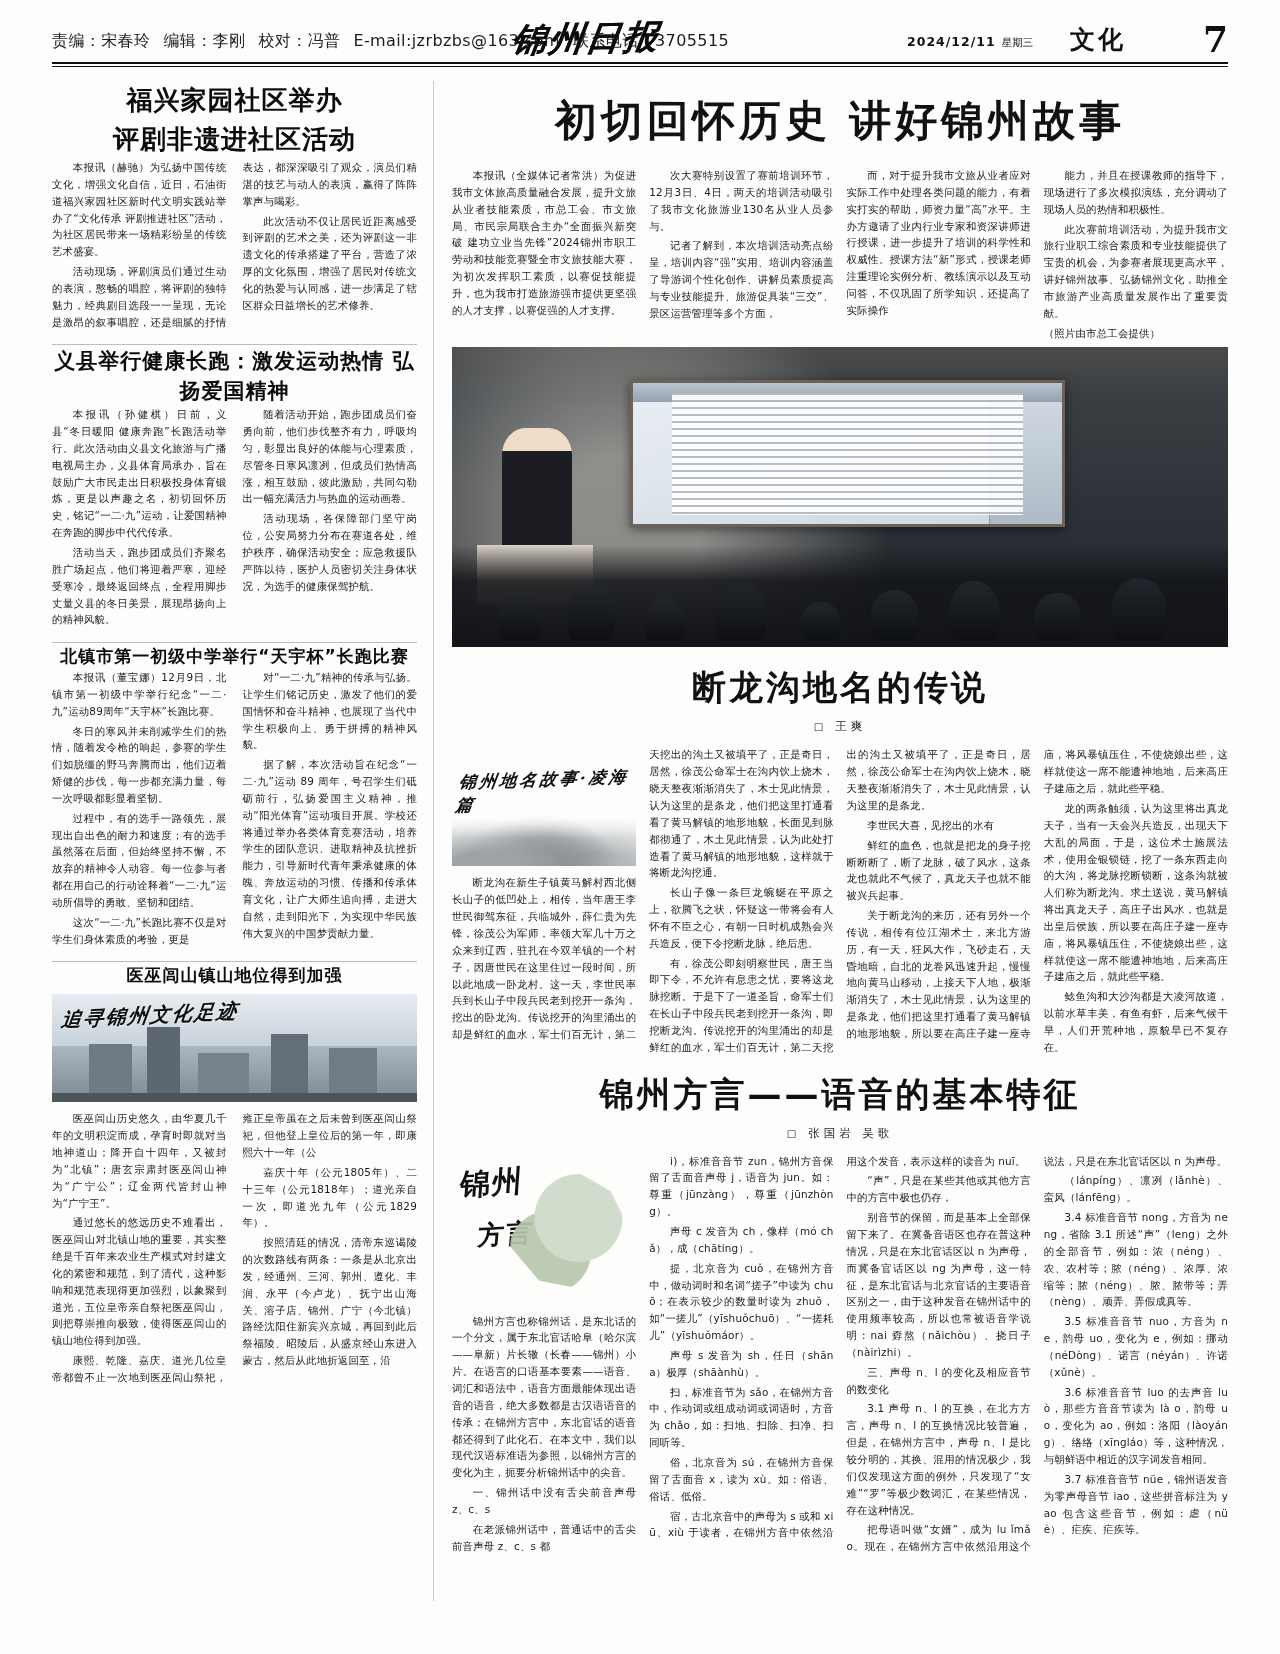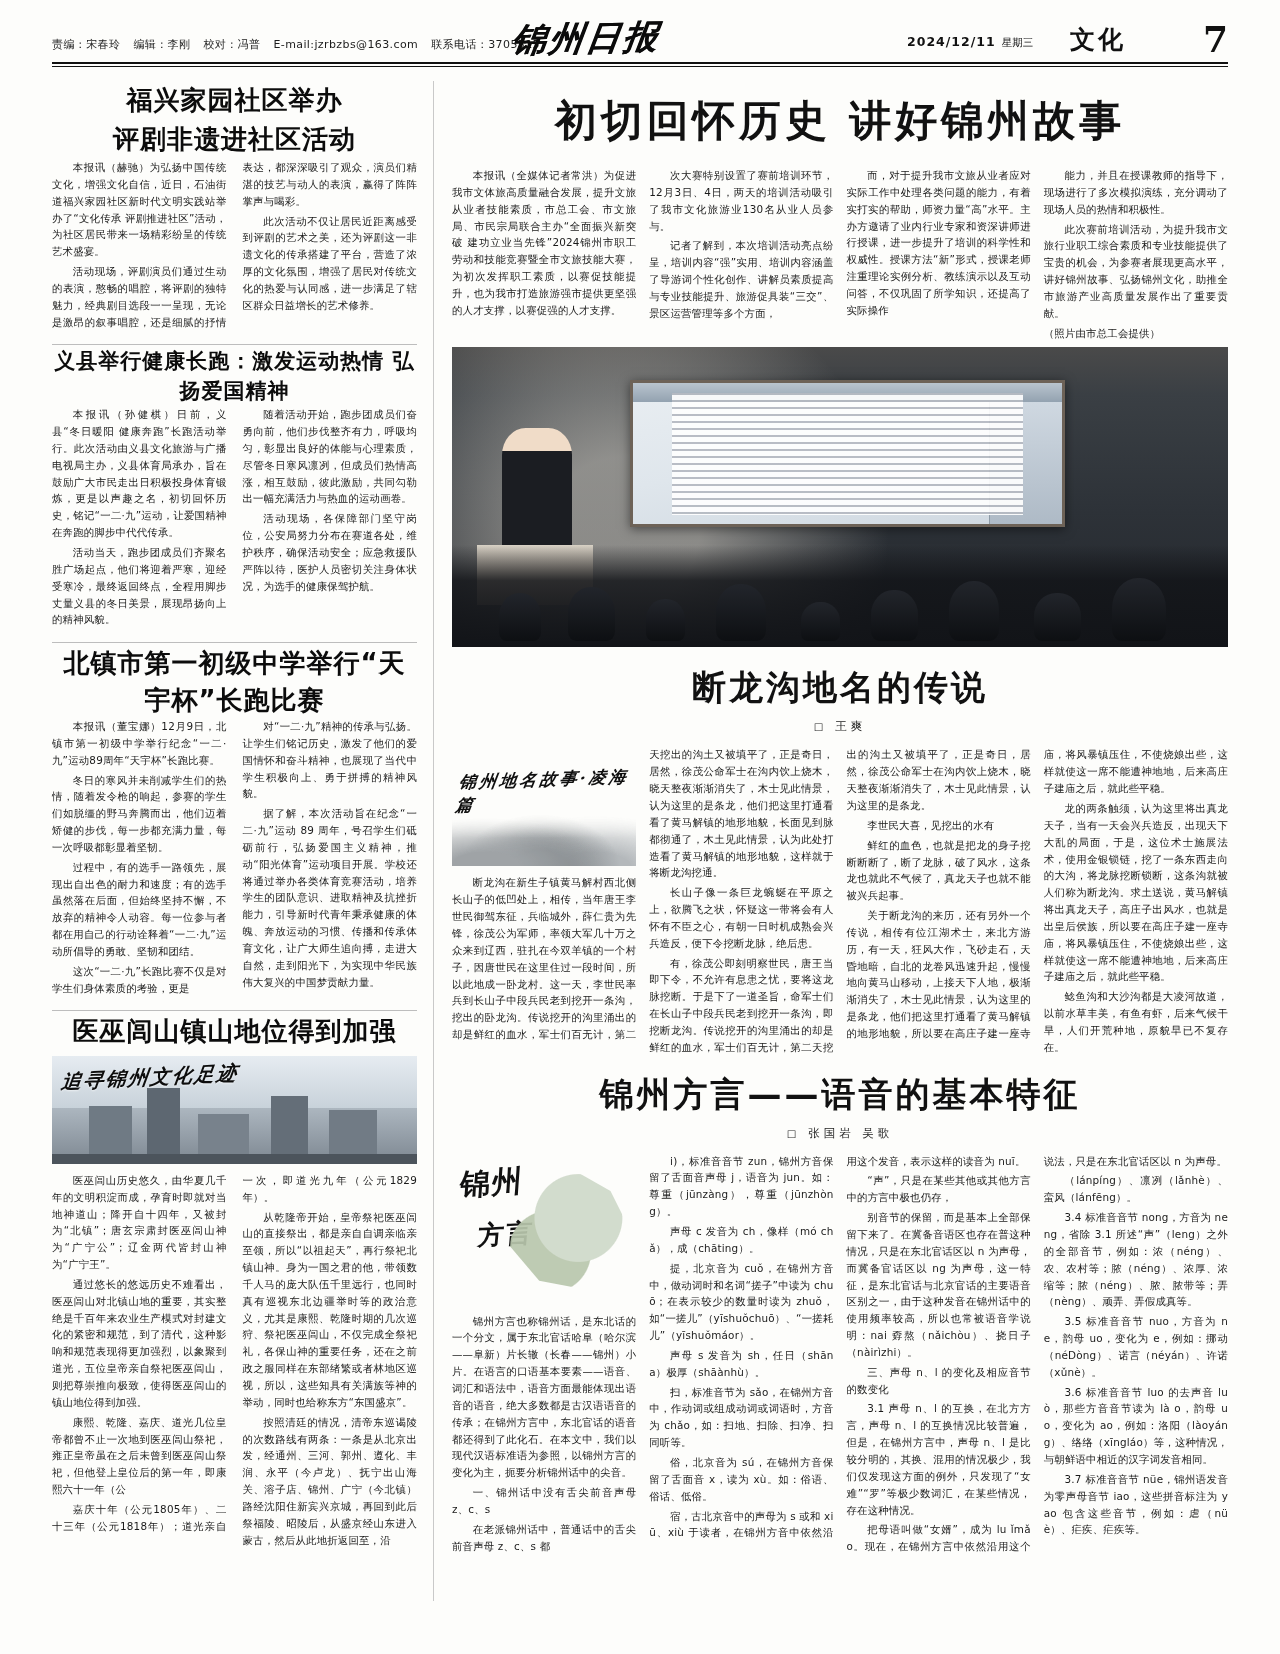--- a/index.html
+++ b/index.html
@@ -10,21 +10,21 @@
     font-family:"DejaVu Sans","Liberation Sans",sans-serif;
     color:#111;
     position:relative;
     overflow:hidden;
   }
   .page { width:1280px; height:1654px; position:relative; padding:0 52px; }
 
   
   .masthead { position:relative; height:60px; display:flex; align-items:flex-end; }
   .mh-credits {
-    font-size:11px; letter-spacing:.4px; color:#1c1c1c;
+    font-size:16px; letter-spacing:.4px; color:#1c1c1c;
     display:flex; gap:13px; align-items:baseline; padding-bottom:8px;
     white-space:nowrap;
   }
   .mh-credits span { white-space:nowrap; }
   .mh-logo {
     position:absolute; left:460px; bottom:-2px;
     font-family:"DejaVu Serif","Liberation Serif",serif;
     font-size:34px; font-weight:700; font-style:italic;
     letter-spacing:3px;
     transform:skewX(-9deg) rotate(-1.5deg);
@@ -55,21 +55,21 @@
   .col-right { width:794px; padding-left:18px; }
 
   
   h2.hl {
     font-family:"DejaVu Sans","Liberation Sans",sans-serif;
     font-weight:700; text-align:center; margin:0;
     letter-spacing:1px; color:#0c0c0c;
   }
   .hl-a { font-size:26px; line-height:1.5; margin:18px 0 10px; }
   .hl-b { font-size:21px; line-height:1.4; margin:20px 0 10px; letter-spacing:0px;}
-  .hl-c { font-size:26px; line-height:1.4; margin:20px 0 10px; letter-spacing:0px;}
+  .hl-c { font-size:17px; line-height:1.4; margin:20px 0 10px; letter-spacing:0px;}
   .hl-main {
     font-size:42px; font-weight:700; text-align:center;
     letter-spacing:4px; margin:12px 0 18px;
     font-family:"DejaVu Sans","Liberation Sans",sans-serif;
   }
   .hl-mid {
     font-size:34px; font-weight:700; text-align:center;
     letter-spacing:3px; margin:18px 0 8px;
   }
   .hl-bottom {
@@ -292,21 +292,20 @@
           <div class="b4"></div>
           <div class="b5"></div>
           <div class="grd"></div>
           <div class="trace-cal">追寻锦州文化足迹</div>
         </div>
         <div class="cols2">
           <p class="body">医巫闾山历史悠久，由华夏几千年的文明积淀而成，孕育时即就对当地神道山；降开自十四年，又被封为“北镇”；唐玄宗肃封医巫闾山神为“广宁公”；辽金两代皆封山神为“广宁王”。</p>
           <p class="body">通过悠长的悠远历史不难看出，医巫闾山对北镇山地的重要，其实整绝是千百年来农业生产模式对封建文化的紧密和规范，到了清代，这种影响和规范表现得更加强烈，以象聚到道光，五位皇帝亲自祭祀医巫闾山，则把尊崇推向极致，使得医巫闾山的镇山地位得到加强。</p>
           <p class="body">康熙、乾隆、嘉庆、道光几位皇帝都曾不止一次地到医巫闾山祭祀，雍正皇帝虽在之后未曾到医巫闾山祭祀，但他登上皇位后的第一年，即康熙六十一年（公</p>
           <p class="body">嘉庆十年（公元1805年）、二十三年（公元1818年）；道光亲自一次，即道光九年（公元1829年）。</p>
-          <p class="body">从乾隆帝开始，皇帝祭祀医巫闾山的直接祭出，都是亲自自调亲临亲至领，所以“以祖起天”，再行祭祀北镇山神。身为一国之君的他，带领数千人马的庞大队伍千里远行，也同时真有巡视东北边疆举时等的政治意义，尤其是康熙、乾隆时期的几次巡狩、祭祀医巫闾山，不仅完成全祭祀礼，各保山神的重要任务，还在之前政之服同样在东部绪繁或者林地区巡视，所以，这些知具有关满族等神的举动，同时也给称东方“东国盛京”。</p>
           <p class="body">按照清廷的情况，清帝东巡谒陵的次数路线有两条：一条是从北京出发，经通州、三河、郭州、遵化、丰润、永平（今卢龙）、抚宁出山海关、溶子店、锦州、广宁（今北镇）路经沈阳住新宾兴京城，再回到此后祭福陵、昭陵后，从盛京经山东进入蒙古，然后从此地折返回至，沿</p>
         </div>
       </div>
 
     </div>
 
     <div class="col-right">
 
       <div class="seg">
         <h2 class="hl-main">初切回怀历史  讲好锦州故事</h2>

